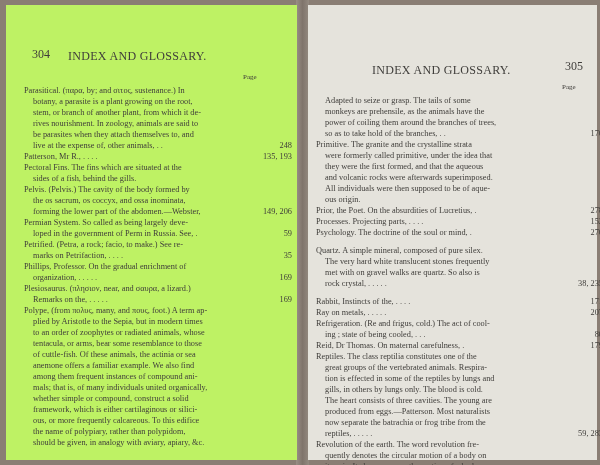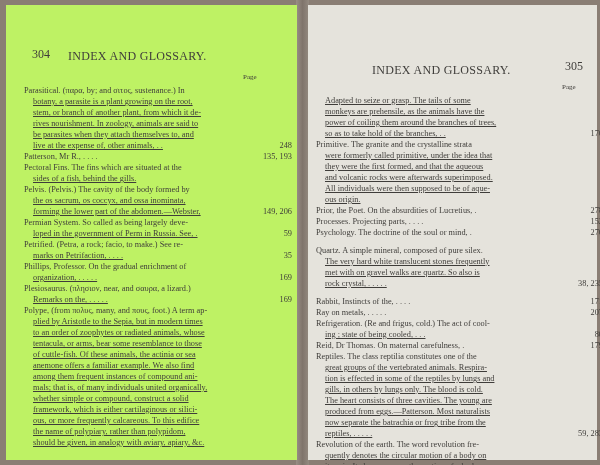--- a/index.html
+++ b/index.html
@@ -19,21 +19,21 @@
   .gutter-shadow {
     position:absolute; top:0; left:296px; width:13px; height:465px;
     background:linear-gradient(to right,#9a8f86,#7f746b 50%,#948a80);
   }
   .runhead { position:absolute; font-size:12px; letter-spacing:0.3px;font-family:Liberation Serif, serif; }
   .pnum { position:absolute; font-size:12px; }
   .pagelabel { position:absolute; font-size:7px; }
   .entries { position:absolute; font-size:8.3px; line-height:11px; }
   .entry { position:relative; }
   .line { white-space:nowrap; position:relative; height:11px; }
-  .line.indent { padding-left:9px;text-decoration:underline; }
+  .line.indent { padding-left:9px; }
   .num { position:absolute; right:0; top:0; }
   .gap { height:7px; }
 </style>
 </head>
 <body>
 
 <div class="gutter-shadow"></div>
 
 <div class="page left">
   <div class="pnum" style="left:26px;top:42px;">304</div>

